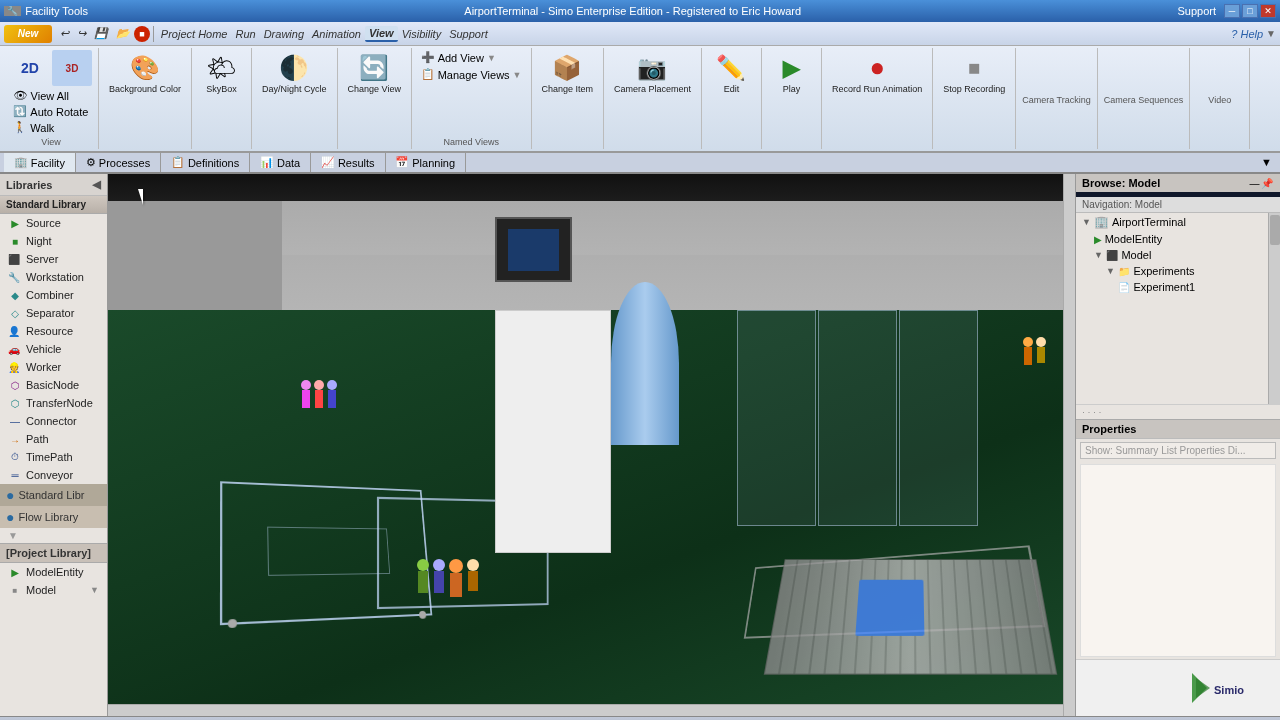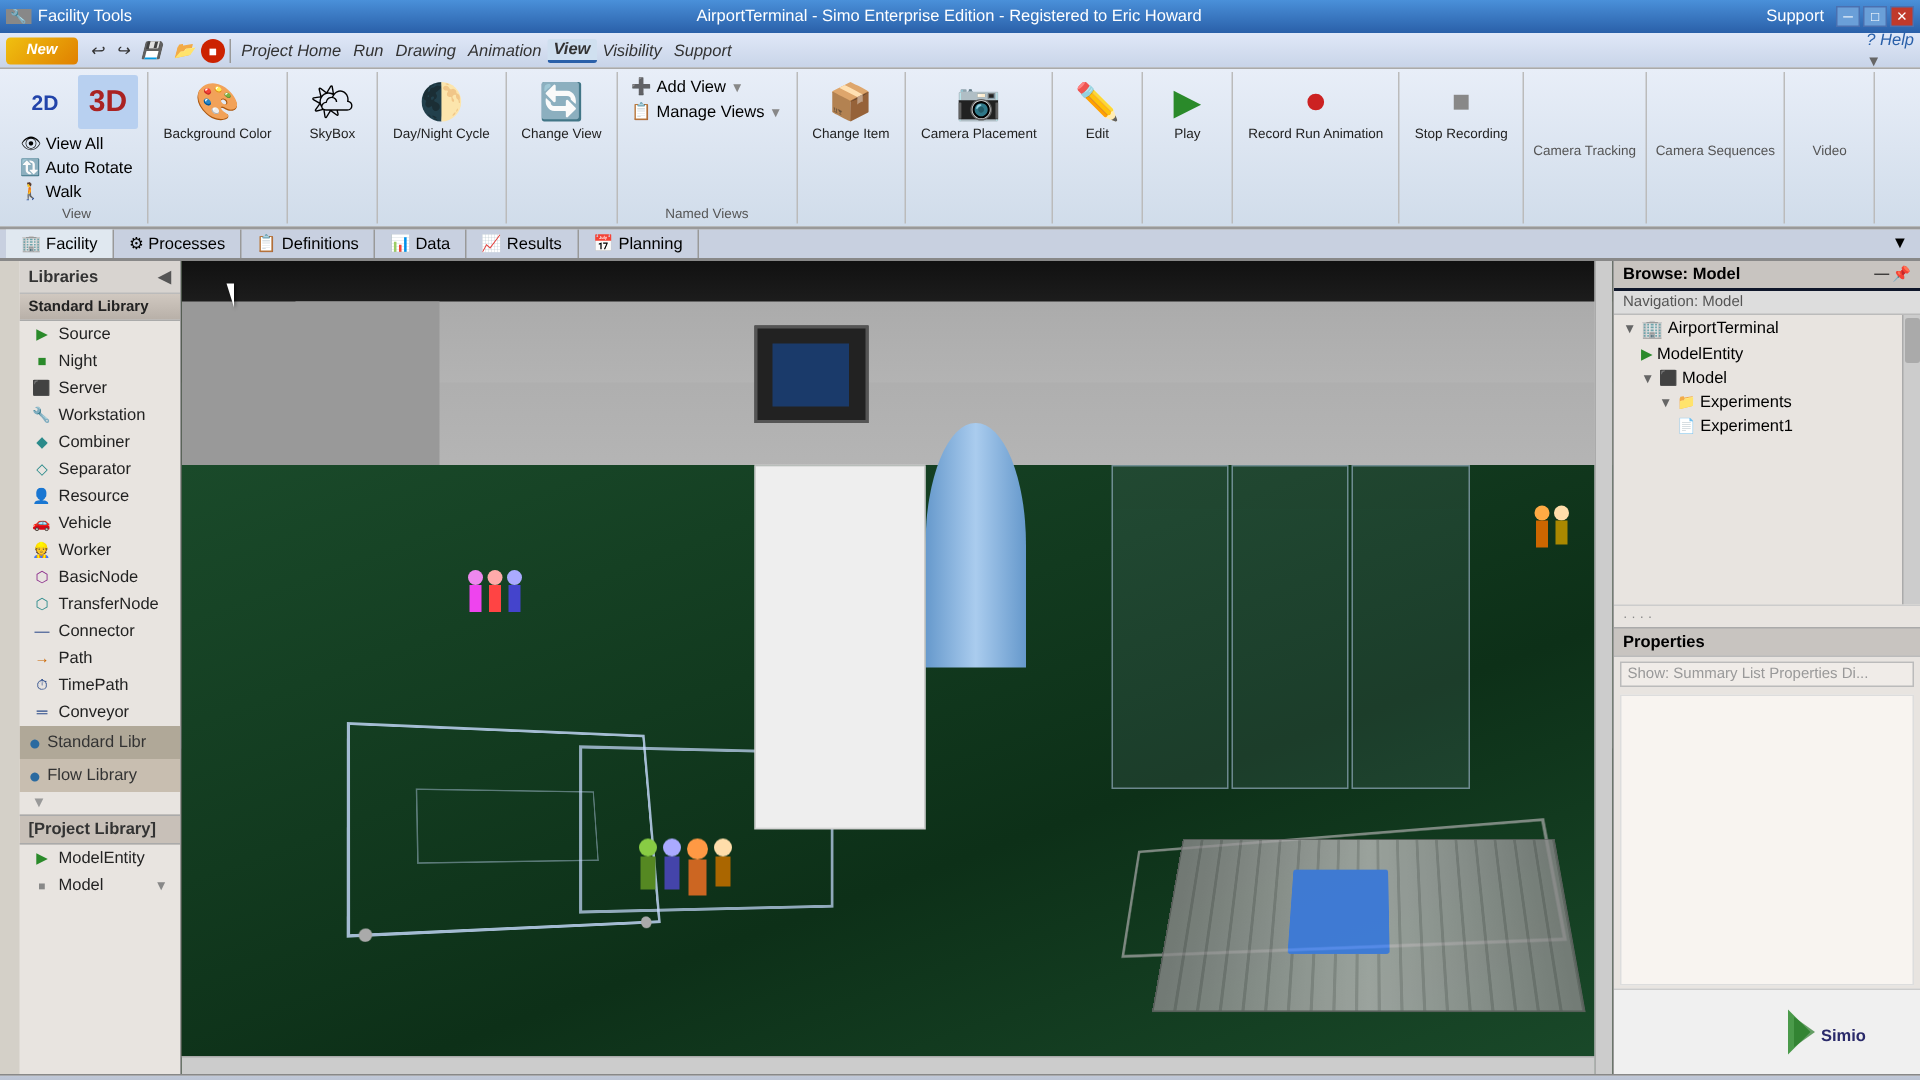--- a/index.html
+++ b/index.html
@@ -103,36 +103,36 @@
   <div class="tt-btn">📂</div>
   <div style="background:#cc2200;width:16px;height:16px;border-radius:50%;display:flex;align-items:center;justify-content:center;color:white;font-size:9px;cursor:pointer;">■</div>
   <div class="tt-sep"></div>
   <div class="tt-btn">Project Home</div>
   <div class="tt-btn">Run</div>
   <div class="tt-btn">Drawing</div>
   <div class="tt-btn">Animation</div>
   <div class="tt-btn" style="font-weight:bold;background:#d0e0f0;border-bottom:2px solid #2a60a9;">View</div>
   <div class="tt-btn">Visibility</div>
   <div class="tt-btn">Support</div>
-  <div style="margin-left:auto;font-size:11px;display:flex;align-items:flex-start;gap:3px;flex-direction:column;">
+  <div style="margin-left:auto;font-size:11px;display:flex;align-items:flex-start;gap:3px;">
     <span style="color:#2a60a9;cursor:pointer;">? Help</span>
     <span style="font-size:10px;color:#666;">▼</span>
   </div>
 </div>
 
 <div id="ribbon">
   <div class="ribbon-content" style="min-height:80px;">
 
     <div class="ribbon-group">
       <div style="display:flex;gap:2px;margin-bottom:2px;">
         <div class="rbn-btn" style="min-width:28px;">
           <div class="rbn-icon" style="font-size:14px;font-weight:bold;color:#2244aa;">2D</div>
         </div>
         <div class="rbn-btn" style="min-width:28px;background:#b8d0f0;">
-          <div class="rbn-icon" style="font-size:20px;font-weight:bold;color:#aa2222;">3D</div>
+          <div class="rbn-icon" style="font-size:10px;font-weight:bold;color:#aa2222;">3D</div>
         </div>
       </div>
       <div style="display:flex;flex-direction:column;gap:1px;">
         <div class="rbn-btn-sm">
             <span>👁</span>
             <span>View All</span>
           </div>
         <div class="rbn-btn-sm">
             <span>🔃</span>
             <span>Auto Rotate</span>
@@ -266,21 +266,21 @@
     <span>📈</span>
     <span>Results</span>
   </div>
   <div style="padding:3px 10px;cursor:pointer;border-right:1px solid #999;font-size:10px;display:flex;align-items:center;gap:3px;">
     <span>📅</span>
     <span>Planning</span>
   </div>
   <div style="margin-left:auto;cursor:pointer;padding:3px 4px;">▼</div>
 </div>
 
-<div id="main" style="height:calc(720px - 22px - 24px - 82px - 28px - 22px);margin-left:13px;">
+<div id="main" style="height:calc(720px - 22px - 24px - 82px - 28px - 22px);">
 
   <div id="left-panel" style="height:100%;overflow-y:auto;">
     <div class="libraries-header">
       <span>Libraries</span>
       <span style="cursor:pointer;color:#555;">◀</span>
     </div>
     <div class="section-title">Standard Library</div>
 
     <div class="lib-item">
       <div class="lib-icon icon-green">▶</div>
@@ -452,21 +452,21 @@
       </div>
 
       <div style="position:absolute;top:15px;left:30px;width:0;height:0;border-left:6px solid transparent;border-right:6px solid transparent;border-bottom:none;border-top:none;border-style:solid;border-width:0 5px 16px 0;border-color:transparent white transparent transparent;filter:drop-shadow(1px 1px 1px rgba(0,0,0,0.5));"></div>
     </div>
 
     <div class="scrollbar-v"></div>
     <div class="scrollbar-h"></div>
   </div>
 
   <div id="right-panel" style="height:100%;overflow:hidden;display:flex;flex-direction:column;">
-    <div style="display:flex;align-items:center;justify-content:space-between;padding:3px 6px;background:#c8c4c0;border-bottom:2px solid #0f172a;">
+    <div style="display:flex;align-items:center;justify-content:space-between;padding:3px 6px;background:#c8c4c0;border-bottom:5px solid #0f172a;">
       <span style="font-weight:bold;font-size:11px;">Browse: Model</span>
       <div style="display:flex;gap:2px;">
         <span style="cursor:pointer;font-size:10px;">—</span>
         <span style="cursor:pointer;font-size:10px;">📌</span>
       </div>
     </div>
     <div style="padding:2px 6px;font-size:10px;color:#555;background:#ddd;border-bottom:1px solid #bbb;">Navigation: Model</div>
 
     <div class="rpanel-scroll">
 

